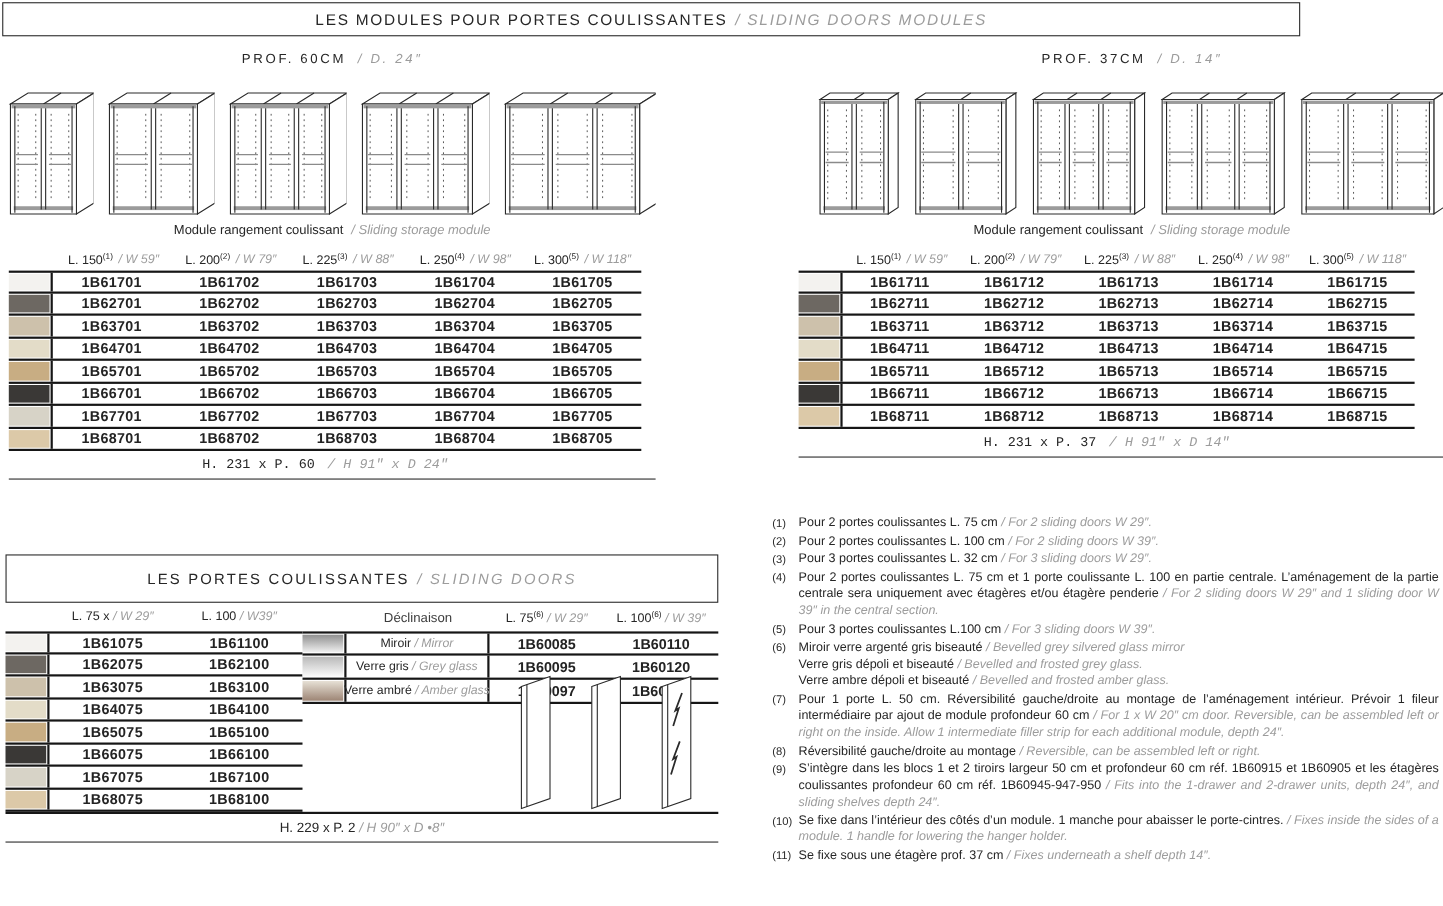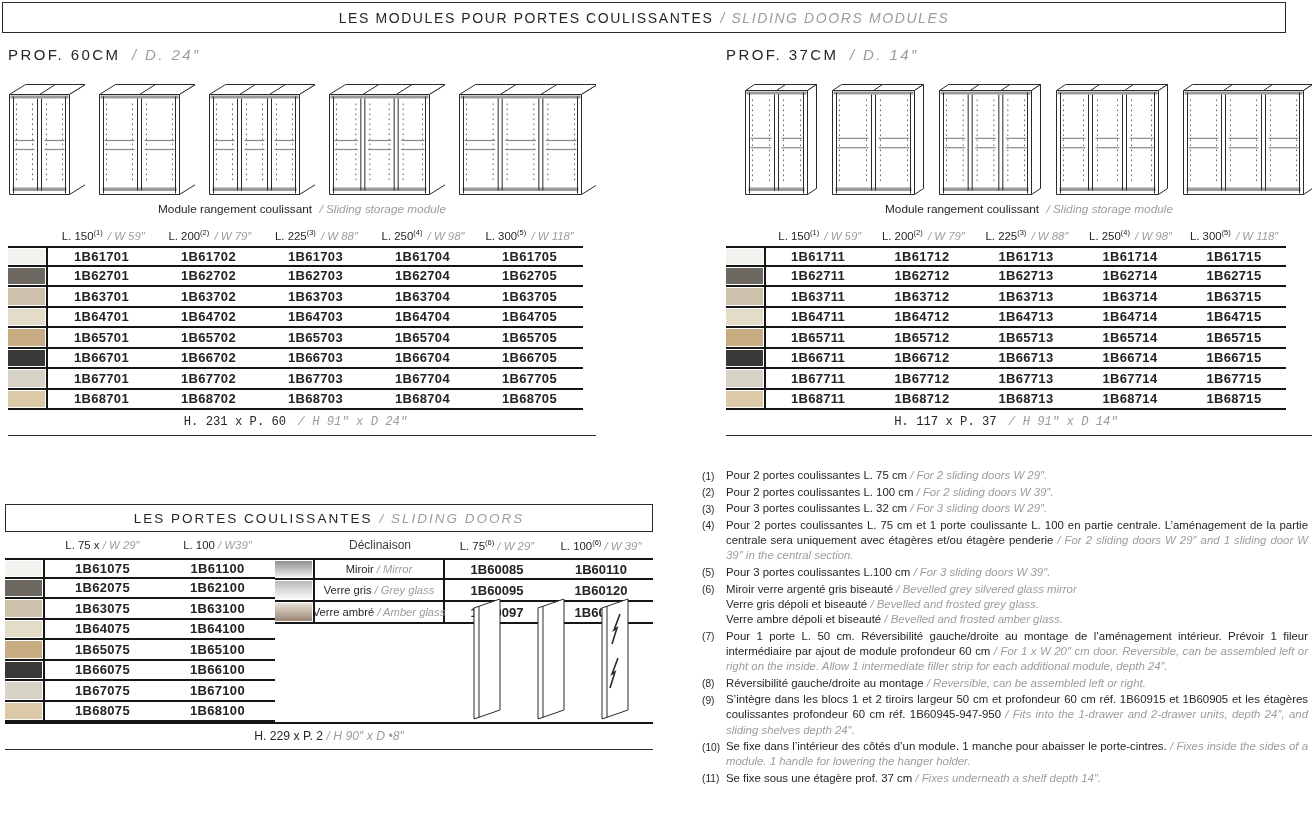--- a/index.html
+++ b/index.html
@@ -10,34 +10,34 @@
     color: #232323;
     font-family: "Liberation Sans", sans-serif;
     overflow: hidden;
   }
   .en { color:#9c9c9c; font-style: italic; }
   .fr { color:#262626; }
   sup { font-size: 7.5px; vertical-align: super; }
 
   
   #header-box {
-    position:absolute; left:2px; top:2px; width:1284px; height:31px;
+    position:absolute; left:2px; top:2px; width:1180px; height:31px;
     border:1.5px solid #2b2b2b;
     display:flex; align-items:center; justify-content:center;
     font-size:14px; letter-spacing:1.6px; font-weight:500;
     white-space:nowrap;
   }
   #header-box .en { margin-left:7px; }
 
   
   .module-col { position:absolute; top:46px; }
   #col-60 { left:8px;   width:588px; }
   #col-37 { left:726px; width:606px; }
 
-  .block-heading { font-size:15px; letter-spacing:2.4px; color:#4a4a4a; height:18px; white-space:nowrap; }
+  .block-heading { text-align:center; font-size:12px; letter-spacing:2.4px; color:#4a4a4a; height:18px; white-space:nowrap; }
   .block-heading .en { margin-left:5px; }
 
   .drawings { height:128px; display:flex; align-items:flex-end; justify-content:center; gap:13px; margin-top:4px; }
 
   .caption { text-align:center; font-size:11.8px; margin-top:6px; white-space:nowrap; }
   .caption .en { margin-left:4px; }
 
   .col-headers { display:flex; margin-top:8px; height:22px; align-items:center; }
   .col-headers .spacer { width:42px; flex:0 0 auto; }
   .col-headers .hcell { flex:1; text-align:center; font-size:11.4px; white-space:nowrap; }
@@ -52,21 +52,21 @@
   .swcell .sw { flex:1; margin:1px 1px 1px 0; }
   .ccell { flex:1; text-align:center; font-weight:bold; font-size:13px; letter-spacing:.3px; }
 
   .tfooter { text-align:center; font-size:12.2px; padding:5px 0 6px; white-space:nowrap;font-family:Liberation Mono, monospace; }
   .tfooter .en { margin-left:4px; }
   .bottom-rule { border-bottom:1.5px solid #2b2b2b; width:100%; }
 
   
   #doors { position:absolute; left:5px; top:504px; width:648px; }
   .doors-title-box {
-    height:28px; border:1.5px solid #2b2b2b;
+    height:44px; border:1.5px solid #2b2b2b;
     display:flex; align-items:center; justify-content:center;
     font-size:13.5px; letter-spacing:2px; white-space:nowrap;
   }
   .doors-title-box .en { margin-left:7px; }
 
   .doors-headers { display:flex; height:26px; align-items:center; font-size:11.4px; white-space:nowrap; }
   .doors-headers .dh-sp1 { width:40px; flex:0 0 auto; }
   .doors-headers .dh-c   { width:115px; flex:0 0 auto; text-align:center; }
   .doors-headers .dh-sp2 { width:40px; flex:0 0 auto; }
   .doors-headers .dh-label { width:130px; flex:0 0 auto; text-align:center; font-size:12px; color:#3d3d3d; }
@@ -528,41 +528,31 @@
           <div class="sw" style="background: rgb(58, 56, 54);"></div>
         </div>
         <div class="ccell">1B66711</div>
         <div class="ccell">1B66712</div>
         <div class="ccell">1B66713</div>
         <div class="ccell">1B66714</div>
         <div class="ccell">1B66715</div>
       </div>
       <div class="trow">
         <div class="swcell">
-          <div class="sw" style="background: rgb(215, 211, 199);"></div>
-        </div>
-        <div class="ccell">1B67711</div>
-        <div class="ccell">1B67712</div>
-        <div class="ccell">1B67713</div>
-        <div class="ccell">1B67714</div>
-        <div class="ccell">1B67715</div>
-      </div>
-      <div class="trow">
-        <div class="swcell">
           <div class="sw" style="background: rgb(220, 201, 168);"></div>
         </div>
         <div class="ccell">1B68711</div>
         <div class="ccell">1B68712</div>
         <div class="ccell">1B68713</div>
         <div class="ccell">1B68714</div>
         <div class="ccell">1B68715</div>
       </div>
     </div>
   <div class="tfooter">
-    <span class="fr">H. 117 x P. 37</span>
+    <span class="fr">H. 231 x P. 37</span>
     <span class="en">/ H 91″ x D 14″</span>
   </div>
   <div class="bottom-rule"></div>
 </section>
 
 <section id="doors">
   <div class="doors-title-box">
     <span class="fr">LES PORTES COULISSANTES</span>
     <span class="en">/ SLIDING DOORS</span>
   </div>

